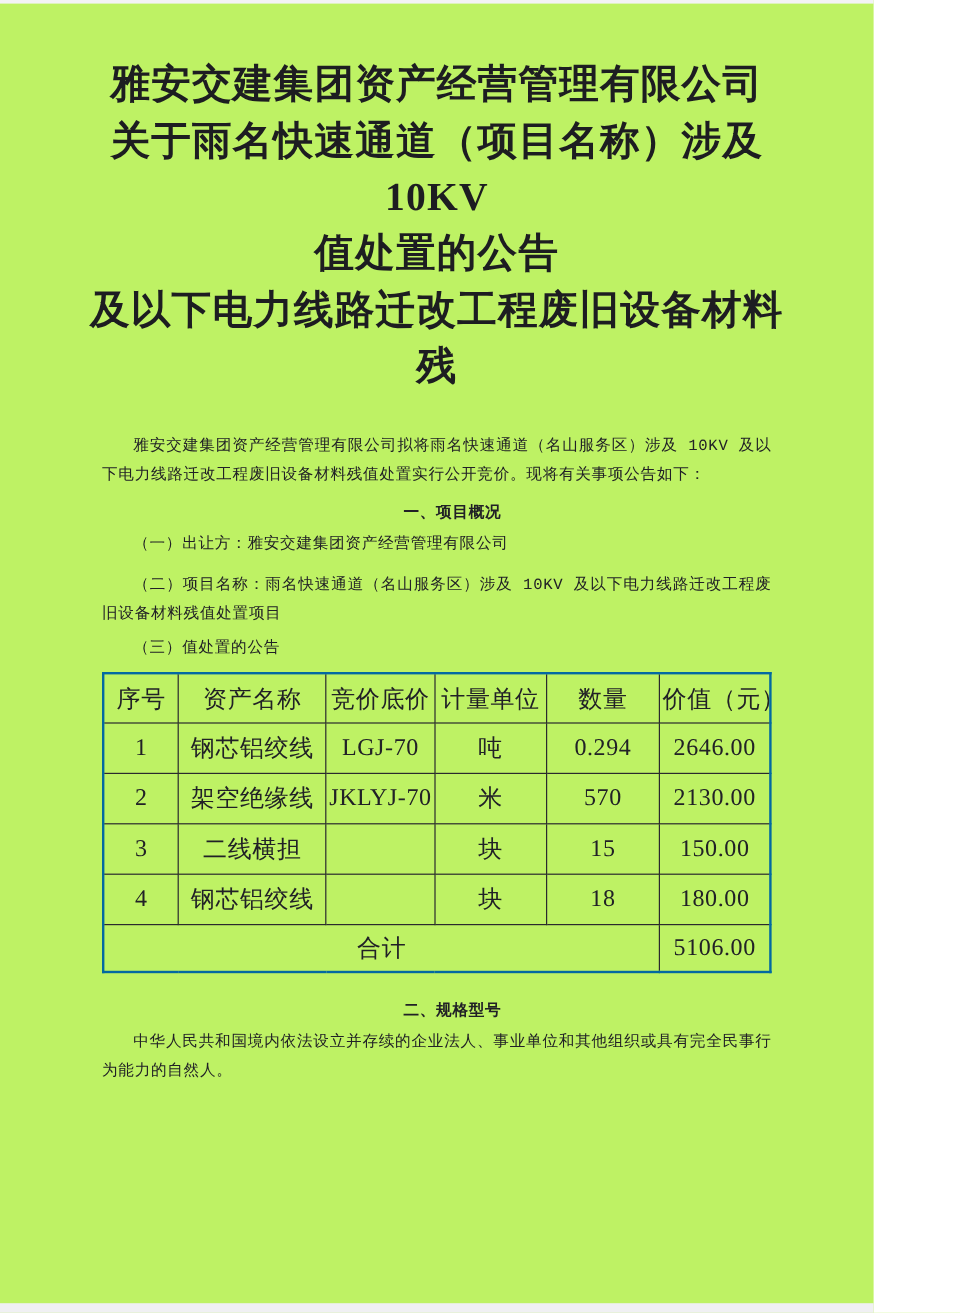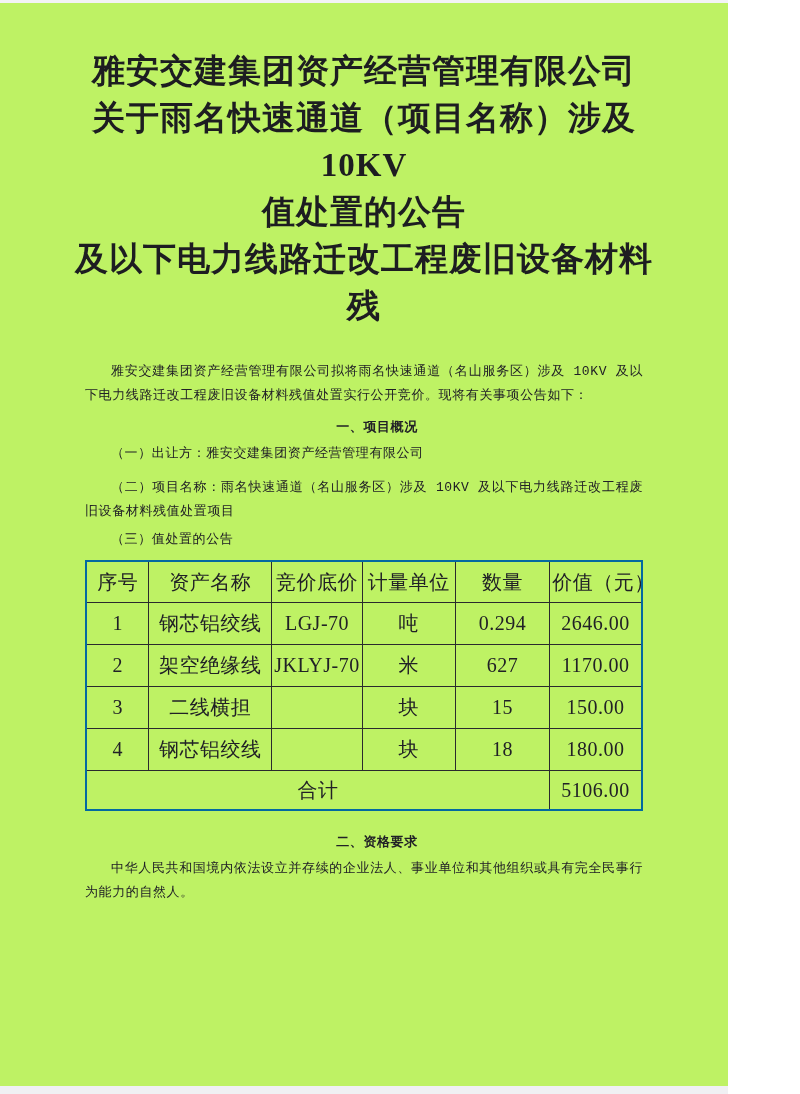--- a/index.html
+++ b/index.html
@@ -131,22 +131,22 @@
         <td>LGJ-70</td>
         <td>吨</td>
         <td>0.294</td>
         <td>2646.00</td>
       </tr>
       <tr>
         <td>2</td>
         <td>架空绝缘线</td>
         <td>JKLYJ-70</td>
         <td>米</td>
-        <td>627</td>
-        <td>1170.00</td>
+        <td>570</td>
+        <td>2130.00</td>
       </tr>
       <tr>
         <td>3</td>
         <td>二线横担</td>
         <td></td>
         <td>块</td>
         <td>15</td>
         <td>150.00</td>
       </tr>
       <tr>
@@ -157,17 +157,17 @@
         <td>18</td>
         <td>180.00</td>
       </tr>
       <tr class="total-row">
         <td class="total-label-cell" colspan="5">合计</td>
         <td>5106.00</td>
       </tr>
     </tbody>
   </table>
 
-  <p class="indent sec-heading p-sec2">二、资格要求</p>
+  <p class="indent sec-heading p-sec2">二、规格型号</p>
   <p class="indent p-sec2body">中华人民共和国境内依法设立并存续的企业法人、事业单位和其他组织或具有完全民事行为能力的自然人。</p>
 
   <div class="edge-strip-bottom"></div>
 </div>
 
 </body></html>

